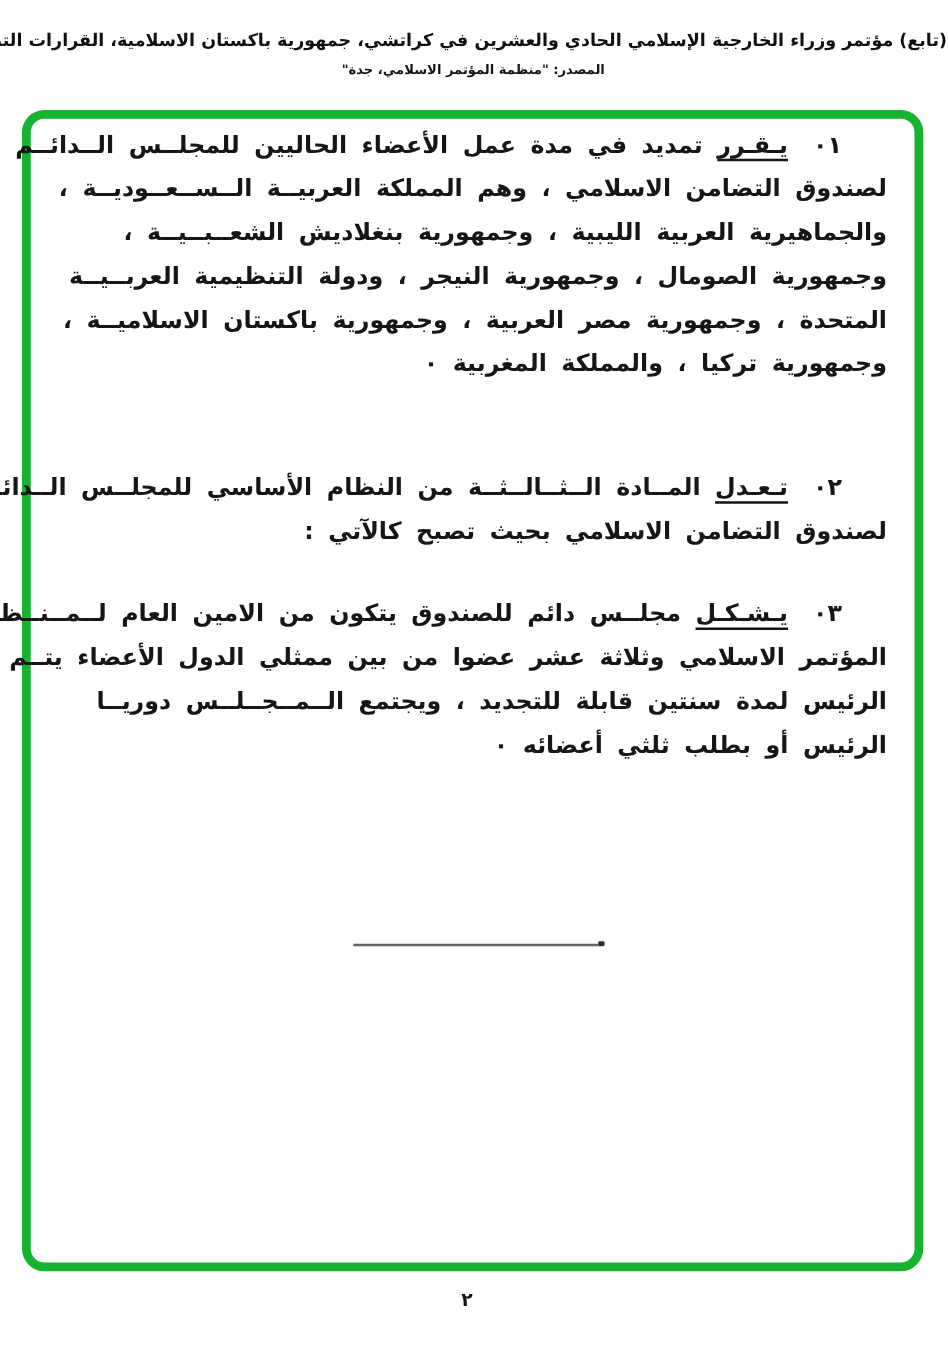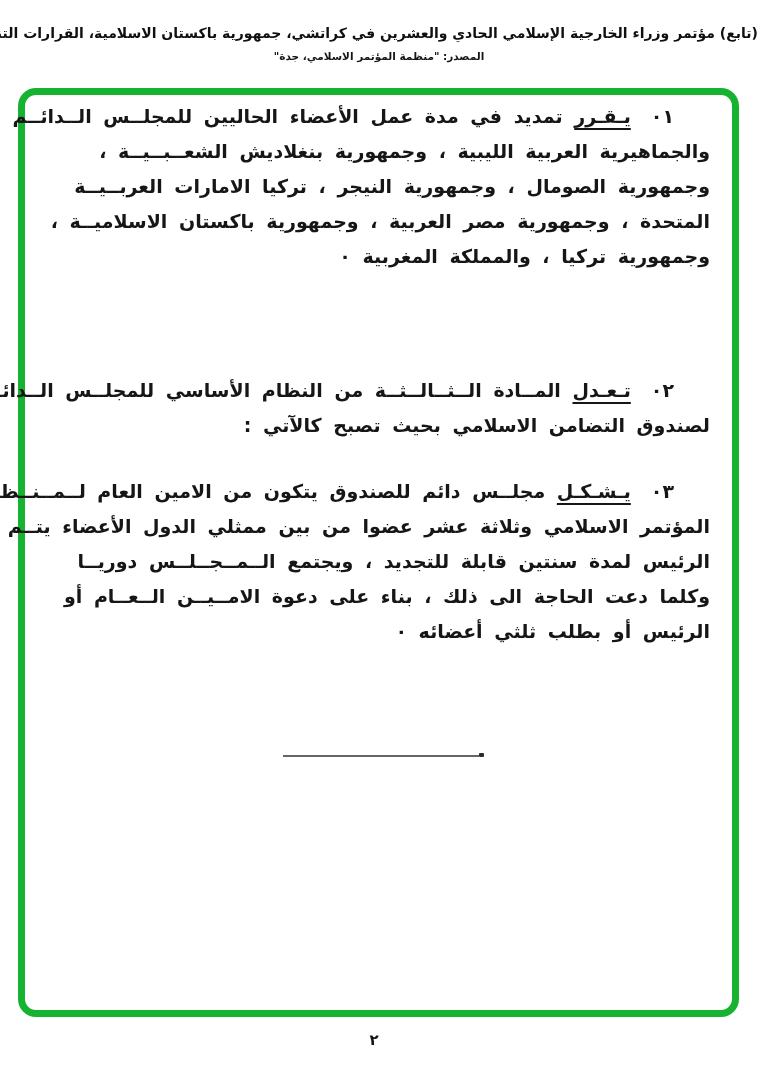--- a/index.html
+++ b/index.html
@@ -80,42 +80,42 @@
     <div class="h2">المصدر: "منظمة المؤتمر الاسلامي، جدة"</div>
   </div>
 
   <div class="frame"></div>
 
   <div class="text-block p1">
     <div class="line first">
       <span class="num">٠١</span><span class="lead">يـقـرر</span>
       <span>تمديد في مدة عمل الأعضاء الحاليين للمجلــس الــدائــم</span>
     </div>
+    <div class="line">لصندوق التضامن الاسلامي ، وهم المملكة العربيــة الــســعــوديــة ،</div>
     <div class="line">والجماهيرية العربية الليبية ، وجمهورية بنغلاديش الشعــبــيــة ،</div>
-    <div class="line">وجمهورية الصومال ، وجمهورية النيجر ، تركيا الامارات العربــيــة</div>
+    <div class="line">وجمهورية الصومال ، وجمهورية النيجر ، ودولة التنظيمية العربــيــة</div>
     <div class="line">المتحدة ، وجمهورية مصر العربية ، وجمهورية باكستان الاسلاميــة ،</div>
     <div class="line">وجمهورية تركيا ، والمملكة المغربية ٠</div>
   </div>
 
   <div class="text-block p2">
     <div class="line first">
       <span class="num">٠٢</span><span class="lead">تـعـدل</span>
       <span>المــادة الــثــالــثــة من النظام الأساسي للمجلــس الــدائــم</span>
     </div>
     <div class="line">لصندوق التضامن الاسلامي بحيث تصبح كالآتي :</div>
   </div>
 
   <div class="text-block p3">
     <div class="line first">
       <span class="num">٠٣</span><span class="lead">يـشـكـل</span>
       <span>مجلــس دائم للصندوق يتكون من الامين العام لــمــنــظــمــة</span>
     </div>
     <div class="line">المؤتمر الاسلامي وثلاثة عشر عضوا من بين ممثلي الدول الأعضاء يتــم</div>
     <div class="line">الرئيس لمدة سنتين قابلة للتجديد ، ويجتمع الــمــجــلــس دوريــا</div>
-    <div class="line">وكلما دعت الحاجة الى ذلك ، بناء على دعوة الامــيــن الــعــام أو</div>
     <div class="line">الرئيس أو بطلب ثلثي أعضائه ٠</div>
   </div>
 
   <div class="artifact-line"></div>
   <div class="artifact-dot"></div>
 
   <div class="page-num">٢</div>
 
 </div>
 

